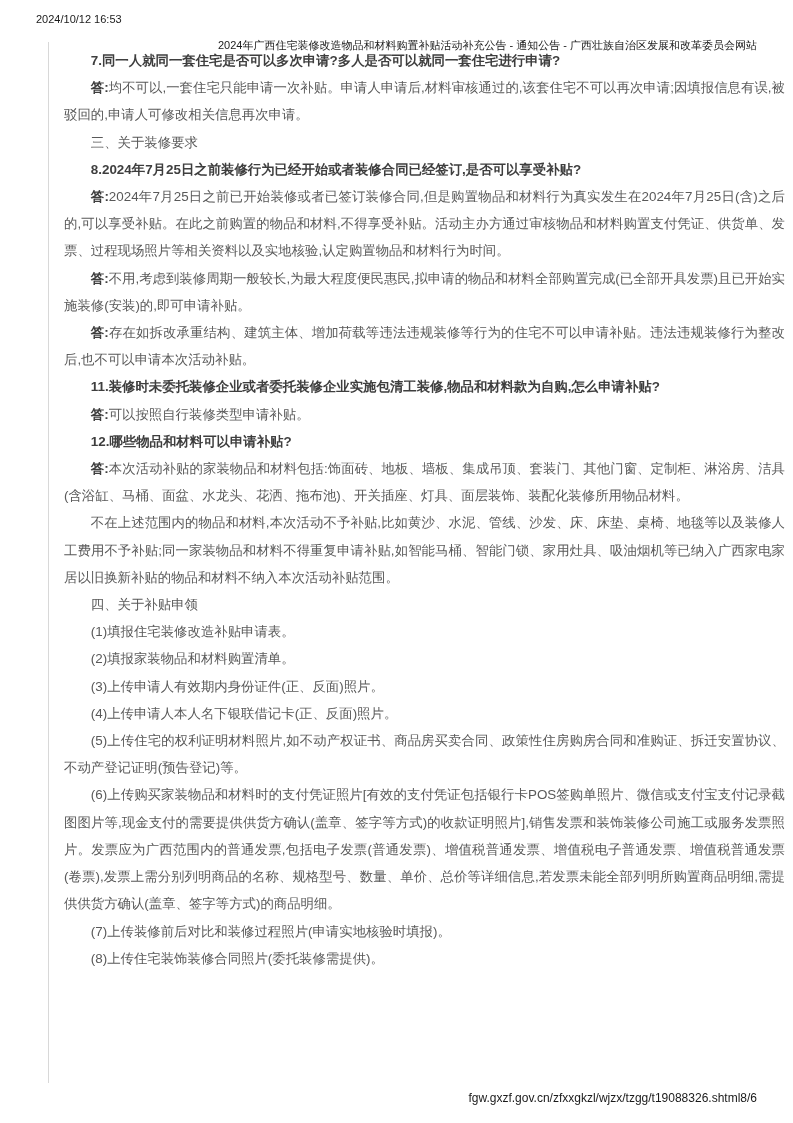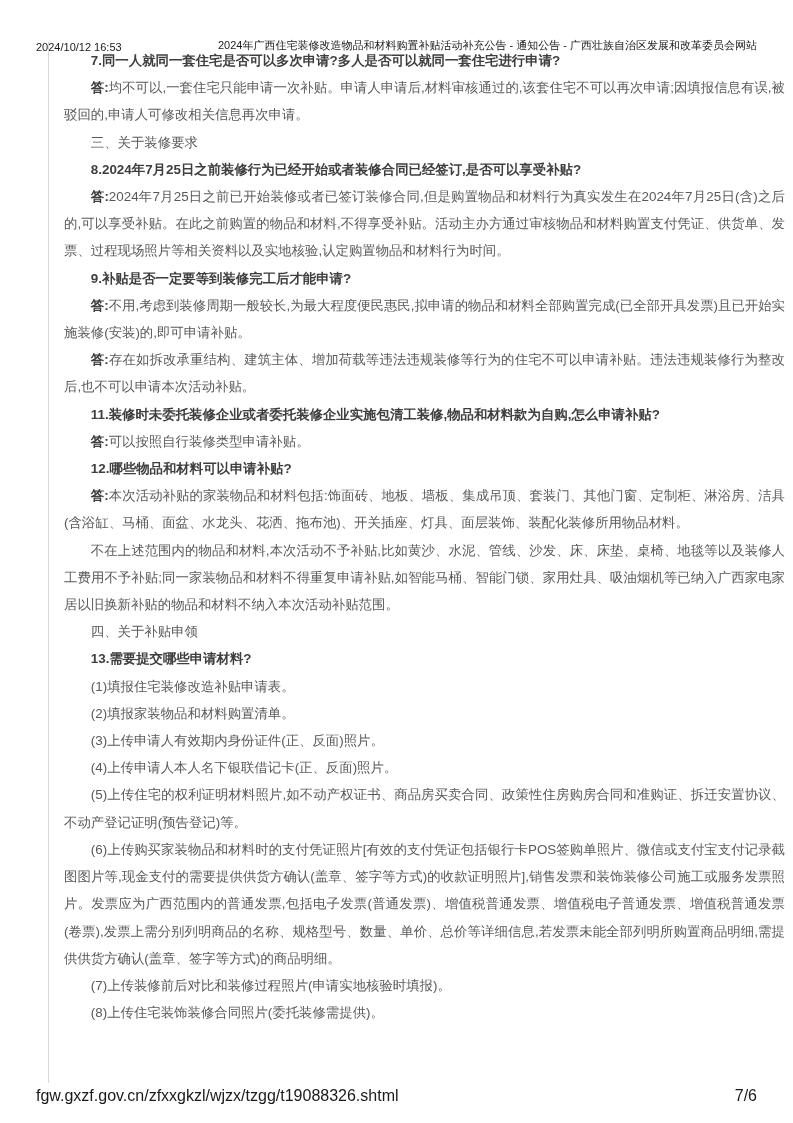--- a/index.html
+++ b/index.html
@@ -11,21 +11,21 @@
     overflow: hidden;
     font-family: "Liberation Sans", sans-serif;
   }
   .print-header {
     position: absolute;
     top: 13px;
     left: 36px;
     right: 36px;
     display: flex;
     justify-content: space-between;
-    align-items: flex-end;
+    align-items: flex-start;
     font-size: 11px;
     color: #1a1a1a;
     white-space: nowrap;
   }
   .print-header .doc-title { margin-left: auto; margin-top: 25px; }
   .content {
     position: absolute;
     top: 42px;
     left: 48px;
     width: 757px;
@@ -46,60 +46,58 @@
     word-break: break-all;
   }
   .para.question { font-weight: bold; color: #3e3e3e; }
   .ans-prefix { font-weight: bold; color: #3e3e3e; }
   .print-footer {
     position: absolute;
     bottom: 18px;
     left: 36px;
     right: 36px;
     display: flex;
-    justify-content: space-between;
+    justify-content: flex-end;
     align-items: baseline;
-    font-size: 16px;
+    font-size: 12px;
     color: #1a1a1a;
   }
 </style>
 </head>
 <body>
 
 <div class="page">
 
   <div class="print-header">
     <span class="print-date">2024/10/12 16:53</span>
     <span class="doc-title">2024年广西住宅装修改造物品和材料购置补贴活动补充公告 - 通知公告 - 广西壮族自治区发展和改革委员会网站</span>
   </div>
 
   <div class="content">
       <p class="para question">7.同一人就同一套住宅是否可以多次申请?多人是否可以就同一套住宅进行申请?</p>
       <p class="para answer"><span class="ans-prefix">答:</span>均不可以,一套住宅只能申请一次补贴。申请人申请后,材料审核通过的,该套住宅不可以再次申请;因填报信息有误,被驳回的,申请人可修改相关信息再次申请。</p>
       <p class="para section">三、关于装修要求</p>
       <p class="para question">8.2024年7月25日之前装修行为已经开始或者装修合同已经签订,是否可以享受补贴?</p>
       <p class="para answer"><span class="ans-prefix">答:</span>2024年7月25日之前已开始装修或者已签订装修合同,但是购置物品和材料行为真实发生在2024年7月25日(含)之后的,可以享受补贴。在此之前购置的物品和材料,不得享受补贴。活动主办方通过审核物品和材料购置支付凭证、供货单、发票、过程现场照片等相关资料以及实地核验,认定购置物品和材料行为时间。</p>
-      <p class="para question">9.补贴是否一定要等到装修完工后才能申请?</p>
       <p class="para answer"><span class="ans-prefix">答:</span>不用,考虑到装修周期一般较长,为最大程度便民惠民,拟申请的物品和材料全部购置完成(已全部开具发票)且已开始实施装修(安装)的,即可申请补贴。</p>
       <p class="para answer"><span class="ans-prefix">答:</span>存在如拆改承重结构、建筑主体、增加荷载等违法违规装修等行为的住宅不可以申请补贴。违法违规装修行为整改后,也不可以申请本次活动补贴。</p>
       <p class="para question">11.装修时未委托装修企业或者委托装修企业实施包清工装修,物品和材料款为自购,怎么申请补贴?</p>
       <p class="para answer"><span class="ans-prefix">答:</span>可以按照自行装修类型申请补贴。</p>
       <p class="para question">12.哪些物品和材料可以申请补贴?</p>
       <p class="para answer"><span class="ans-prefix">答:</span>本次活动补贴的家装物品和材料包括:饰面砖、地板、墙板、集成吊顶、套装门、其他门窗、定制柜、淋浴房、洁具(含浴缸、马桶、面盆、水龙头、花洒、拖布池)、开关插座、灯具、面层装饰、装配化装修所用物品材料。</p>
       <p class="para paragraph">不在上述范围内的物品和材料,本次活动不予补贴,比如黄沙、水泥、管线、沙发、床、床垫、桌椅、地毯等以及装修人工费用不予补贴;同一家装物品和材料不得重复申请补贴,如智能马桶、智能门锁、家用灶具、吸油烟机等已纳入广西家电家居以旧换新补贴的物品和材料不纳入本次活动补贴范围。</p>
       <p class="para section">四、关于补贴申领</p>
-      <p class="para question">13.需要提交哪些申请材料?</p>
       <p class="para item">(1)填报住宅装修改造补贴申请表。</p>
       <p class="para item">(2)填报家装物品和材料购置清单。</p>
       <p class="para item">(3)上传申请人有效期内身份证件(正、反面)照片。</p>
       <p class="para item">(4)上传申请人本人名下银联借记卡(正、反面)照片。</p>
       <p class="para item">(5)上传住宅的权利证明材料照片,如不动产权证书、商品房买卖合同、政策性住房购房合同和准购证、拆迁安置协议、不动产登记证明(预告登记)等。</p>
       <p class="para item">(6)上传购买家装物品和材料时的支付凭证照片[有效的支付凭证包括银行卡POS签购单照片、微信或支付宝支付记录截图图片等,现金支付的需要提供供货方确认(盖章、签字等方式)的收款证明照片],销售发票和装饰装修公司施工或服务发票照片。发票应为广西范围内的普通发票,包括电子发票(普通发票)、增值税普通发票、增值税电子普通发票、增值税普通发票(卷票),发票上需分别列明商品的名称、规格型号、数量、单价、总价等详细信息,若发票未能全部列明所购置商品明细,需提供供货方确认(盖章、签字等方式)的商品明细。</p>
       <p class="para item">(7)上传装修前后对比和装修过程照片(申请实地核验时填报)。</p>
       <p class="para item">(8)上传住宅装饰装修合同照片(委托装修需提供)。</p>
     </div>
 
   <div class="print-footer">
     <span class="source-url">fgw.gxzf.gov.cn/zfxxgkzl/wjzx/tzgg/t19088326.shtml</span>
-    <span class="page-number">7/6</span>
+    <span class="page-number">8/6</span>
   </div>
 
 </div>
 
 </body></html>

